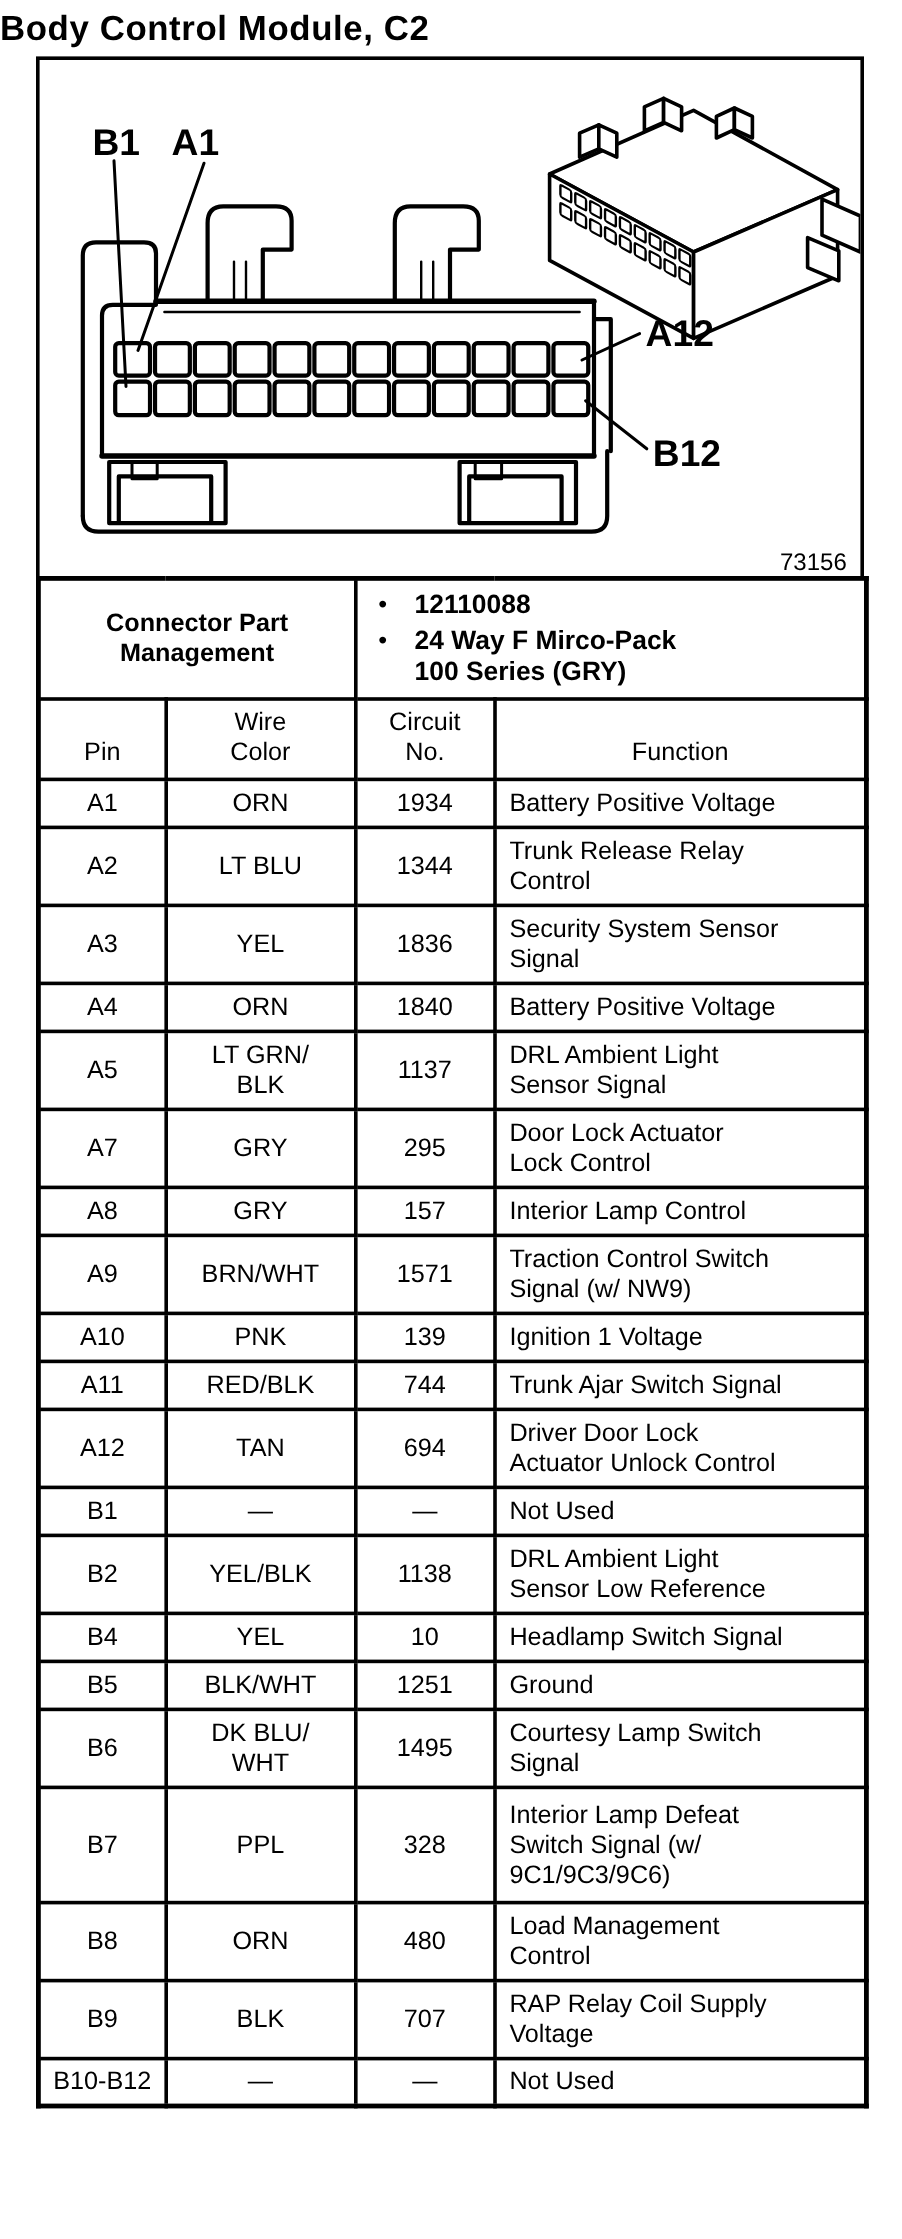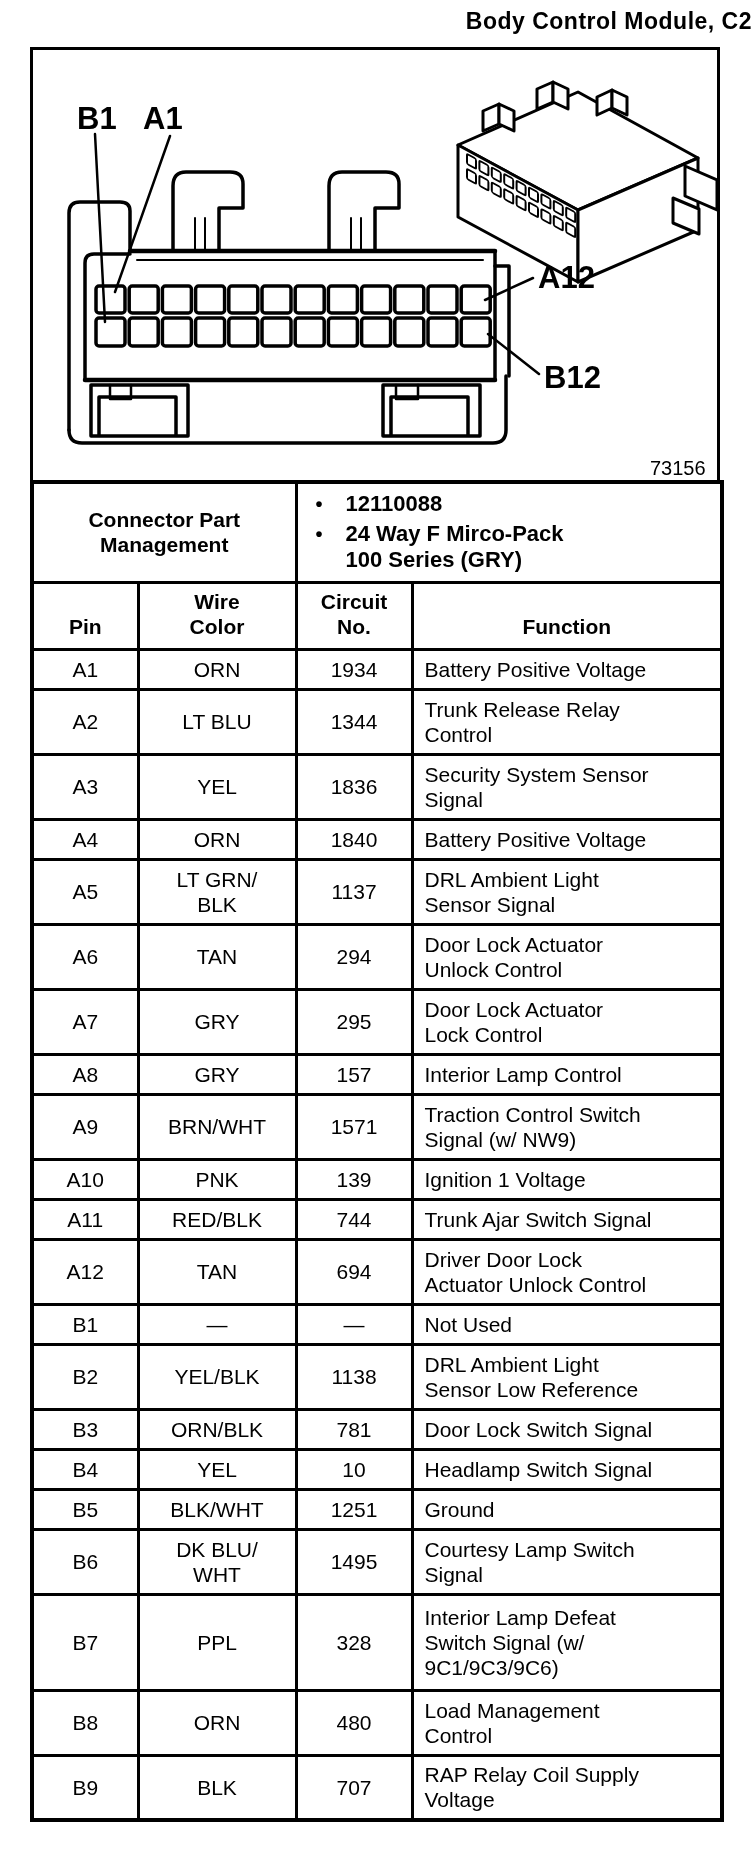--- a/index.html
+++ b/index.html
@@ -6,22 +6,22 @@
   .page{
     position:relative;
     width:752px;height:1866px;
     background:#fff;
     font-family:"Liberation Sans","DejaVu Sans",sans-serif;
     color:#000;
     overflow:hidden;
   }
   .page-title{
     position:absolute;top:8px;left:0;width:100%;
-    margin:0;text-align:right;
-    font-size:23px;font-weight:bold;letter-spacing:0.5px;
+    margin:0;text-align:left;
+    font-size:29px;font-weight:bold;letter-spacing:0.5px;
   }
   .diagram-box{
     position:absolute;left:30px;top:47px;
     width:684px;height:430px;
     border:3px solid #000;
     background:#fff;
   }
   .diagram-box svg{display:block;width:100%;height:100%;}
   svg .ink{stroke:#000;fill:none;stroke-linejoin:round;stroke-linecap:round;}
   svg .fill-w{fill:#fff;}
@@ -56,21 +56,21 @@
   .bullets-cell{vertical-align:middle;padding-left:18px;}
   .bullet-item{
     display:grid;grid-template-columns:30px 1fr;
     font-weight:bold;font-size:22px;line-height:26px;
     margin:4px 0;
   }
   .bullet-item .glyph{font-size:20px;}
   .bullet-item .btext{white-space:pre-line;}
   th.col-h{
     vertical-align:bottom;
-    font-weight:bold;font-size:22px;line-height:25px;
+    font-weight:normal;font-size:22px;line-height:25px;
     padding-bottom:9px;white-space:pre-line;
   }
   td.c-pin,td.c-wire,td.c-circuit{
     text-align:center;vertical-align:middle;white-space:pre-line;
   }
   td.c-func{
     text-align:left;vertical-align:middle;
     padding-left:11px;padding-right:4px;white-space:pre-line;
   }
 </style>
@@ -250,27 +250,20 @@
     </tr>
         <tr class="lines-2">
       <td class="c-pin">A5</td>
       <td class="c-wire">LT GRN/
 BLK</td>
       <td class="c-circuit">1137</td>
       <td class="c-func">DRL Ambient Light
 Sensor Signal</td>
     </tr>
         <tr class="lines-2">
-      <td class="c-pin">A6</td>
-      <td class="c-wire">TAN</td>
-      <td class="c-circuit">294</td>
-      <td class="c-func">Door Lock Actuator
-Unlock Control</td>
-    </tr>
-        <tr class="lines-2">
       <td class="c-pin">A7</td>
       <td class="c-wire">GRY</td>
       <td class="c-circuit">295</td>
       <td class="c-func">Door Lock Actuator
 Lock Control</td>
     </tr>
         <tr class="lines-1">
       <td class="c-pin">A8</td>
       <td class="c-wire">GRY</td>
       <td class="c-circuit">157</td>
@@ -307,26 +300,20 @@
       <td class="c-wire">—</td>
       <td class="c-circuit">—</td>
       <td class="c-func">Not Used</td>
     </tr>
         <tr class="lines-2">
       <td class="c-pin">B2</td>
       <td class="c-wire">YEL/BLK</td>
       <td class="c-circuit">1138</td>
       <td class="c-func">DRL Ambient Light
 Sensor Low Reference</td>
-    </tr>
-        <tr class="lines-1">
-      <td class="c-pin">B3</td>
-      <td class="c-wire">ORN/BLK</td>
-      <td class="c-circuit">781</td>
-      <td class="c-func">Door Lock Switch Signal</td>
     </tr>
         <tr class="lines-1">
       <td class="c-pin">B4</td>
       <td class="c-wire">YEL</td>
       <td class="c-circuit">10</td>
       <td class="c-func">Headlamp Switch Signal</td>
     </tr>
         <tr class="lines-1">
       <td class="c-pin">B5</td>
       <td class="c-wire">BLK/WHT</td>
@@ -356,16 +343,22 @@
       <td class="c-func">Load Management
 Control</td>
     </tr>
         <tr class="lines-2">
       <td class="c-pin">B9</td>
       <td class="c-wire">BLK</td>
       <td class="c-circuit">707</td>
       <td class="c-func">RAP Relay Coil Supply
 Voltage</td>
     </tr>
+        <tr class="lines-1">
+      <td class="c-pin">B10-B12</td>
+      <td class="c-wire">—</td>
+      <td class="c-circuit">—</td>
+      <td class="c-func">Not Used</td>
+    </tr>
       </tbody>
   </table>
 
 </div>
 
 </body></html>

